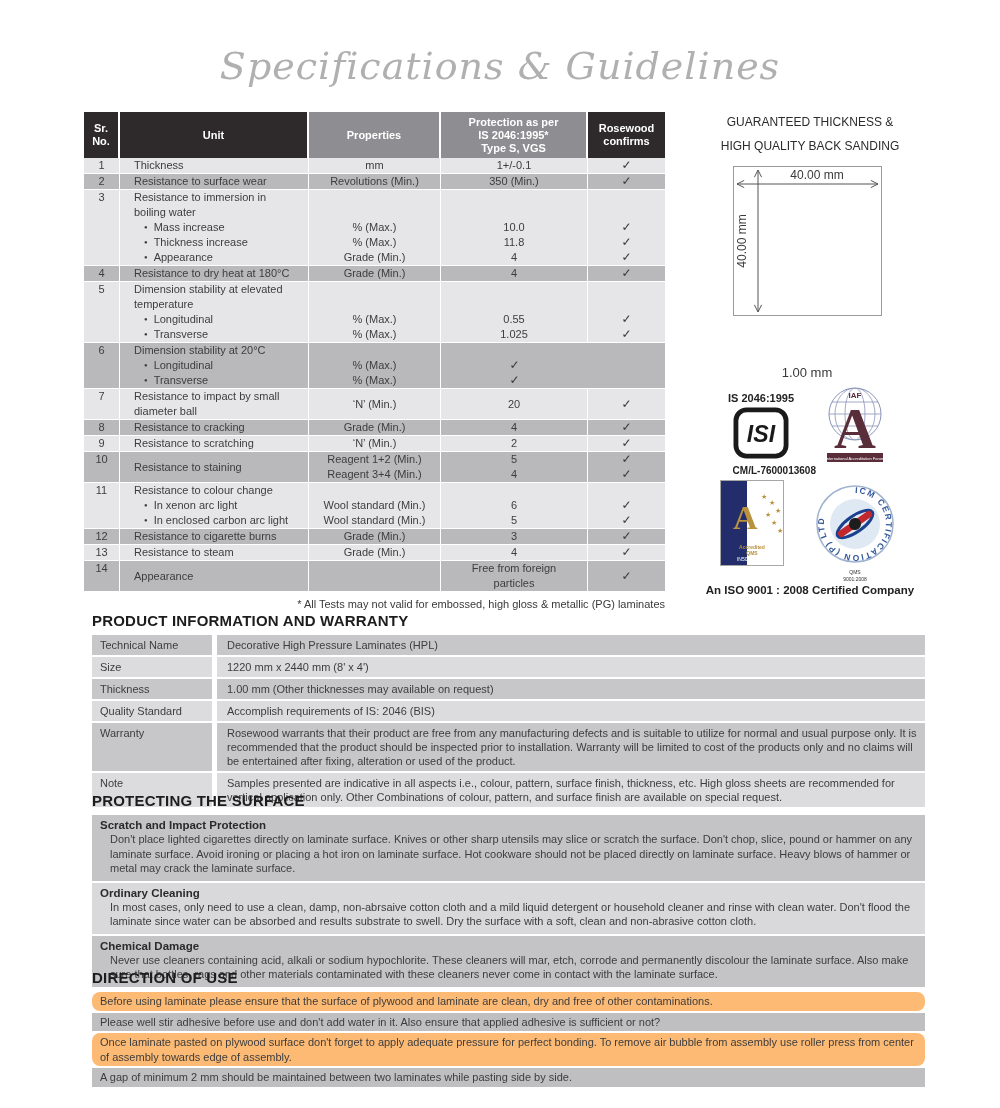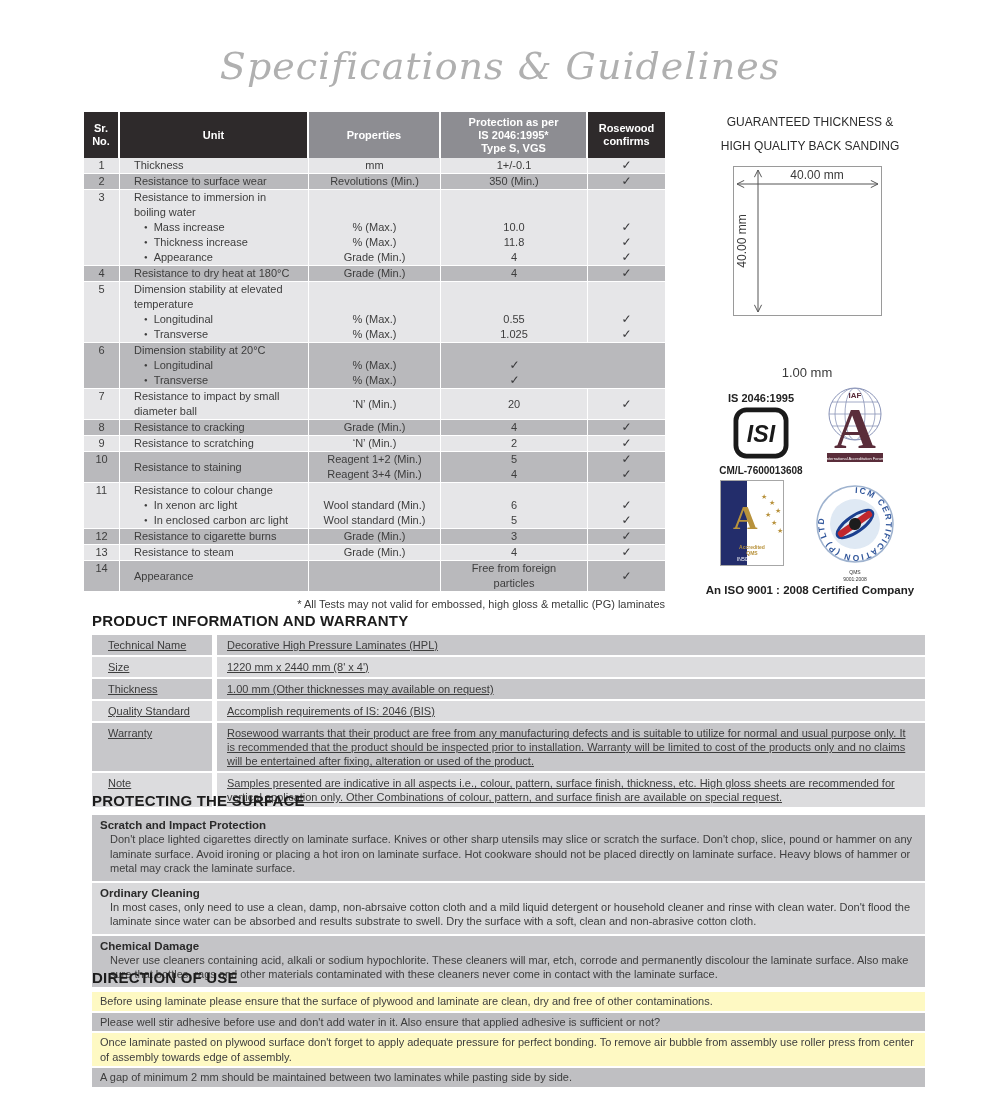--- a/index.html
+++ b/index.html
@@ -50,21 +50,21 @@
   .diagram { position:relative; width:240px; height:188px; margin-top:6px; }
   .diagram svg { position:absolute; left:0; top:0; }
   .dlabel { position:absolute; font-size:12px; color:#3a3a3a; text-align:center; }
   .dlabel-w { left:77px; top:4px; width:100px; }
   .dlabel-h { left:12px; top:70px; width:80px; height:14px; transform:rotate(-90deg); }
   .dlabel-t { left:67px; top:164px; width:100px; font-size:13px;margin-top:37px; }
 
   .certs { position:relative; width:240px; height:226px; }
   .cert-isi { position:absolute; left:16px; top:40px; width:110px; text-align:center; }
   .cert-isi .isi-std { font-size:11px; font-weight:bold; color:#222; margin-bottom:2px; }
-  .cert-isi .isi-lic { font-size:10px; font-weight:bold; color:#222; margin-top:1px; }
+  .cert-isi .isi-lic { font-size:10px; font-weight:bold; color:#222; margin-top:1px;text-align:right; }
   .cert-iaf { position:absolute; left:132px; top:30px; width:66px; }
   .cert-accr { position:absolute; left:30px; top:128px; }
   .accr { width:64px; height:86px; border:1px solid #a7a7a7; background:#fff; position:relative; overflow:hidden; }
   .accr-band { position:absolute; left:0; top:0; width:26px; height:100%; background:#232d6b; }
   .accr-a { position:absolute; left:12px; top:18px; font-size:34px; font-weight:bold; color:#b8923c; font-family:"Liberation Serif", serif; }
   .star { position:absolute; color:#b8923c; font-size:7px; }
   .star-0{left:40px;top:12px;} .star-1{left:48px;top:18px;} .star-2{left:54px;top:26px;}
   .star-3{left:44px;top:30px;} .star-4{left:50px;top:38px;} .star-5{left:56px;top:46px;}
   .accr-txt { position:absolute; left:0; bottom:3px; width:100%; text-align:center; line-height:6px; }
   .accr-l1 { font-size:5px; color:#b8923c; font-weight:bold; }
@@ -73,35 +73,35 @@
   .cert-icm { position:absolute; left:122px; top:132px; width:86px; text-align:center; }
   .icm-sub { font-size:5px; color:#333; line-height:6px; margin-top:1px; }
 
   .iso-line { margin-top:6px; text-align:center; font-size:11.5px; font-weight:bold; color:#222; white-space:nowrap; }
 
   
   .sec-heading { font-size:15px; font-weight:bold; color:#1c1c1c; margin-bottom:6px; letter-spacing:0.2px; }
 
   .product-section { position:absolute; left:92px; top:612px; width:833px; }
   .prow { display:grid; grid-template-columns:120px 1fr; column-gap:5px; margin-bottom:2px; }
-  .pcell { font-size:11px; line-height:14px; padding:3px 16px;text-decoration:underline; }
+  .pcell { font-size:11px; line-height:14px; padding:3px 8px; }
   .pvalue { padding-left:10px; }
   .prod-dark { background:#c7c7ca; }
   .prod-light { background:#dcdcde; }
 
   .protect-section { position:absolute; left:92px; top:792px; width:833px; }
   .pblock { padding:3px 8px 5px 8px; margin-bottom:2px; }
   .pbtitle { font-size:11.5px; font-weight:bold; color:#2a2a2a; line-height:14px; }
   .pbbody { font-size:11px; line-height:14.5px; padding-left:10px; color:#3d3d3d; }
   .blk-dark { background:#c4c4c7; }
   .blk-light { background:#d9d9db; }
 
   .direction-section { position:absolute; left:92px; top:969px; width:833px; }
   .ditem { font-size:11px; line-height:14.5px; padding:2px 8px; margin-bottom:2px; }
-  .dir-light { background:#fef9c3; }
+  .dir-light { background:#fdba74;border-radius:8px; }
   .dir-dark { background:#bfbfc2; }
 </style>
 </head>
 <body>
 
 <div class="page">
 
   <div class="doc-title">Specifications &amp; Guidelines</div>
 
   <div class="spec-table">

